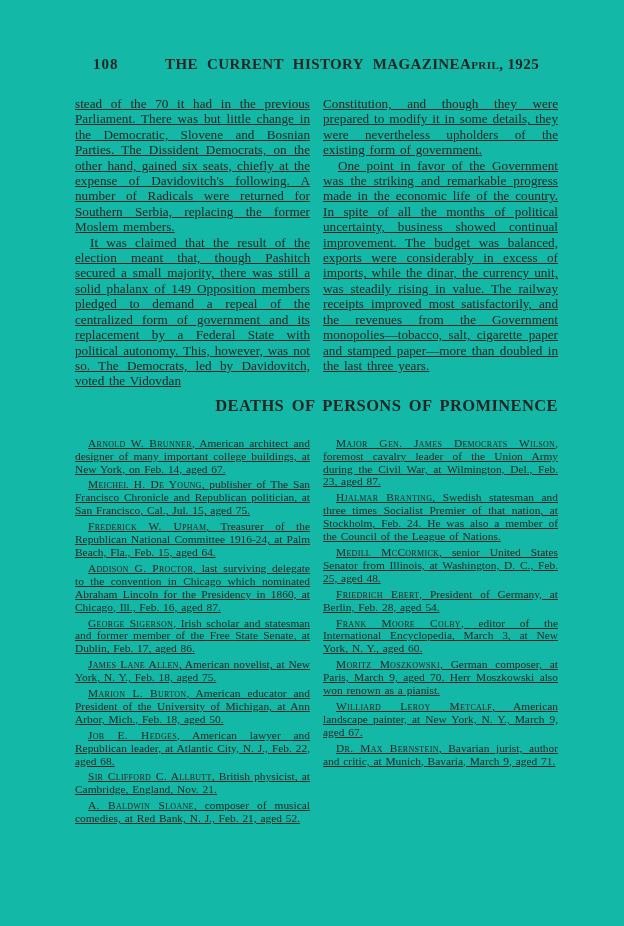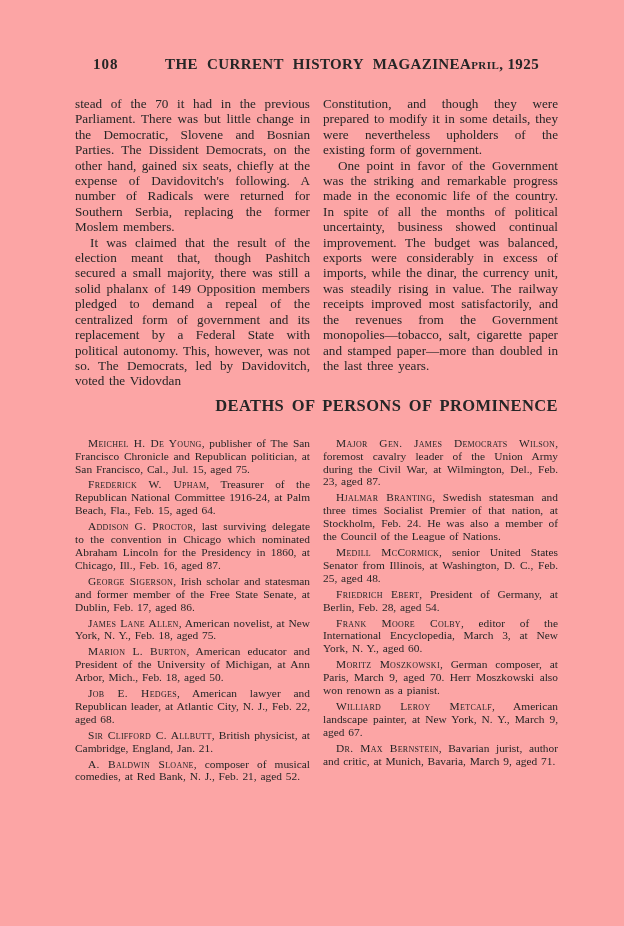--- a/index.html
+++ b/index.html
@@ -1,34 +1,34 @@
 <!DOCTYPE html>
 <html><head>
 <meta charset="utf-8">
 <style>
   html, body { margin:0; padding:0; background:#e8e8e8; }
   .sheet {
     width:624px; height:926px;
-    background:#fca5a5;
+    background:#14b8a6;
     box-sizing:border-box;
     padding:56px 66px 0 75px;
     font-family:"Liberation Serif", serif;
     color:#262626;
     overflow:hidden;
   }
   .header {
     display:flex; align-items:baseline;
     font-weight:bold; font-size:15px;
     margin:0 0 23px 0;
   }
   .pagenum { width:72px; padding-left:18px; letter-spacing:1px; }
   .mag-title { flex:1; text-align:right; letter-spacing:0.4px; word-spacing:5px; white-space:nowrap; }
   .issue-date { width:98px; text-align:left; font-variant:small-caps; letter-spacing:0.4px; white-space:nowrap; }
   .cols { display:flex; gap:13px; }
-  .col { flex:1; min-width:0; }
+  .col { flex:1; min-width:0;text-decoration:underline; }
   .body-text p {
     margin:0; font-size:13.2px; line-height:15.4px;
     text-align:justify; word-spacing:1.5px;
   }
   .body-text p.indent { text-indent:15px; }
   .deaths-title {
     text-align:right; font-weight:bold;
     font-size:16.5px; letter-spacing:0.4px; word-spacing:3px;
     margin:7px 0 21px 0;
   }
@@ -57,28 +57,29 @@
     <div class="col">
       <p>Constitution, and though they were prepared to modify it in some details, they were nevertheless upholders of the existing form of government.</p>
       <p class="indent">One point in favor of the Government was the striking and remarkable progress made in the economic life of the country. In spite of all the months of political uncertainty, business showed continual improvement. The budget was balanced, exports were considerably in excess of imports, while the dinar, the currency unit, was steadily rising in value. The railway receipts improved most satisfactorily, and the revenues from the Government monopolies—tobacco, salt, cigarette paper and stamped paper—more than doubled in the last three years.</p>
     </div>
   </div>
 
   <div class="deaths-title">DEATHS OF PERSONS OF PROMINENCE</div>
 
   <div class="cols deaths">
     <div class="col">
+      <p class="obit"><span class="sc">Arnold W. Brunner</span><span>, American architect and designer of many important college buildings, at New York, on Feb. 14, aged 67.</span></p>
       <p class="obit"><span class="sc">Meichel H. De Young</span><span>, publisher of The San Francisco Chronicle and Republican politician, at San Francisco, Cal., Jul. 15, aged 75.</span></p>
       <p class="obit"><span class="sc">Frederick W. Upham</span><span>, Treasurer of the Republican National Committee 1916-24, at Palm Beach, Fla., Feb. 15, aged 64.</span></p>
       <p class="obit"><span class="sc">Addison G. Proctor</span><span>, last surviving delegate to the convention in Chicago which nominated Abraham Lincoln for the Presidency in 1860, at Chicago, Ill., Feb. 16, aged 87.</span></p>
       <p class="obit"><span class="sc">George Sigerson</span><span>, Irish scholar and statesman and former member of the Free State Senate, at Dublin, Feb. 17, aged 86.</span></p>
       <p class="obit"><span class="sc">James Lane Allen</span><span>, American novelist, at New York, N. Y., Feb. 18, aged 75.</span></p>
       <p class="obit"><span class="sc">Marion L. Burton</span><span>, American educator and President of the University of Michigan, at Ann Arbor, Mich., Feb. 18, aged 50.</span></p>
       <p class="obit"><span class="sc">Job E. Hedges</span><span>, American lawyer and Republican leader, at Atlantic City, N. J., Feb. 22, aged 68.</span></p>
-      <p class="obit"><span class="sc">Sir Clifford C. Allbutt</span><span>, British physicist, at Cambridge, England, Jan. 21.</span></p>
+      <p class="obit"><span class="sc">Sir Clifford C. Allbutt</span><span>, British physicist, at Cambridge, England, Nov. 21.</span></p>
       <p class="obit"><span class="sc">A. Baldwin Sloane</span><span>, composer of musical comedies, at Red Bank, N. J., Feb. 21, aged 52.</span></p>
     </div>
     <div class="col">
       <p class="obit"><span class="sc">Major Gen. James Democrats Wilson</span><span>, foremost cavalry leader of the Union Army during the Civil War, at Wilmington, Del., Feb. 23, aged 87.</span></p>
       <p class="obit"><span class="sc">Hjalmar Branting</span><span>, Swedish statesman and three times Socialist Premier of that nation, at Stockholm, Feb. 24. He was also a member of the Council of the League of Nations.</span></p>
       <p class="obit"><span class="sc">Medill McCormick</span><span>, senior United States Senator from Illinois, at Washington, D. C., Feb. 25, aged 48.</span></p>
       <p class="obit"><span class="sc">Friedrich Ebert</span><span>, President of Germany, at Berlin, Feb. 28, aged 54.</span></p>
       <p class="obit"><span class="sc">Frank Moore Colby</span><span>, editor of the International Encyclopedia, March 3, at New York, N. Y., aged 60.</span></p>
       <p class="obit"><span class="sc">Moritz Moszkowski</span><span>, German composer, at Paris, March 9, aged 70. Herr Moszkowski also won renown as a pianist.</span></p>
       <p class="obit"><span class="sc">Williard Leroy Metcalf</span><span>, American landscape painter, at New York, N. Y., March 9, aged 67.</span></p>

